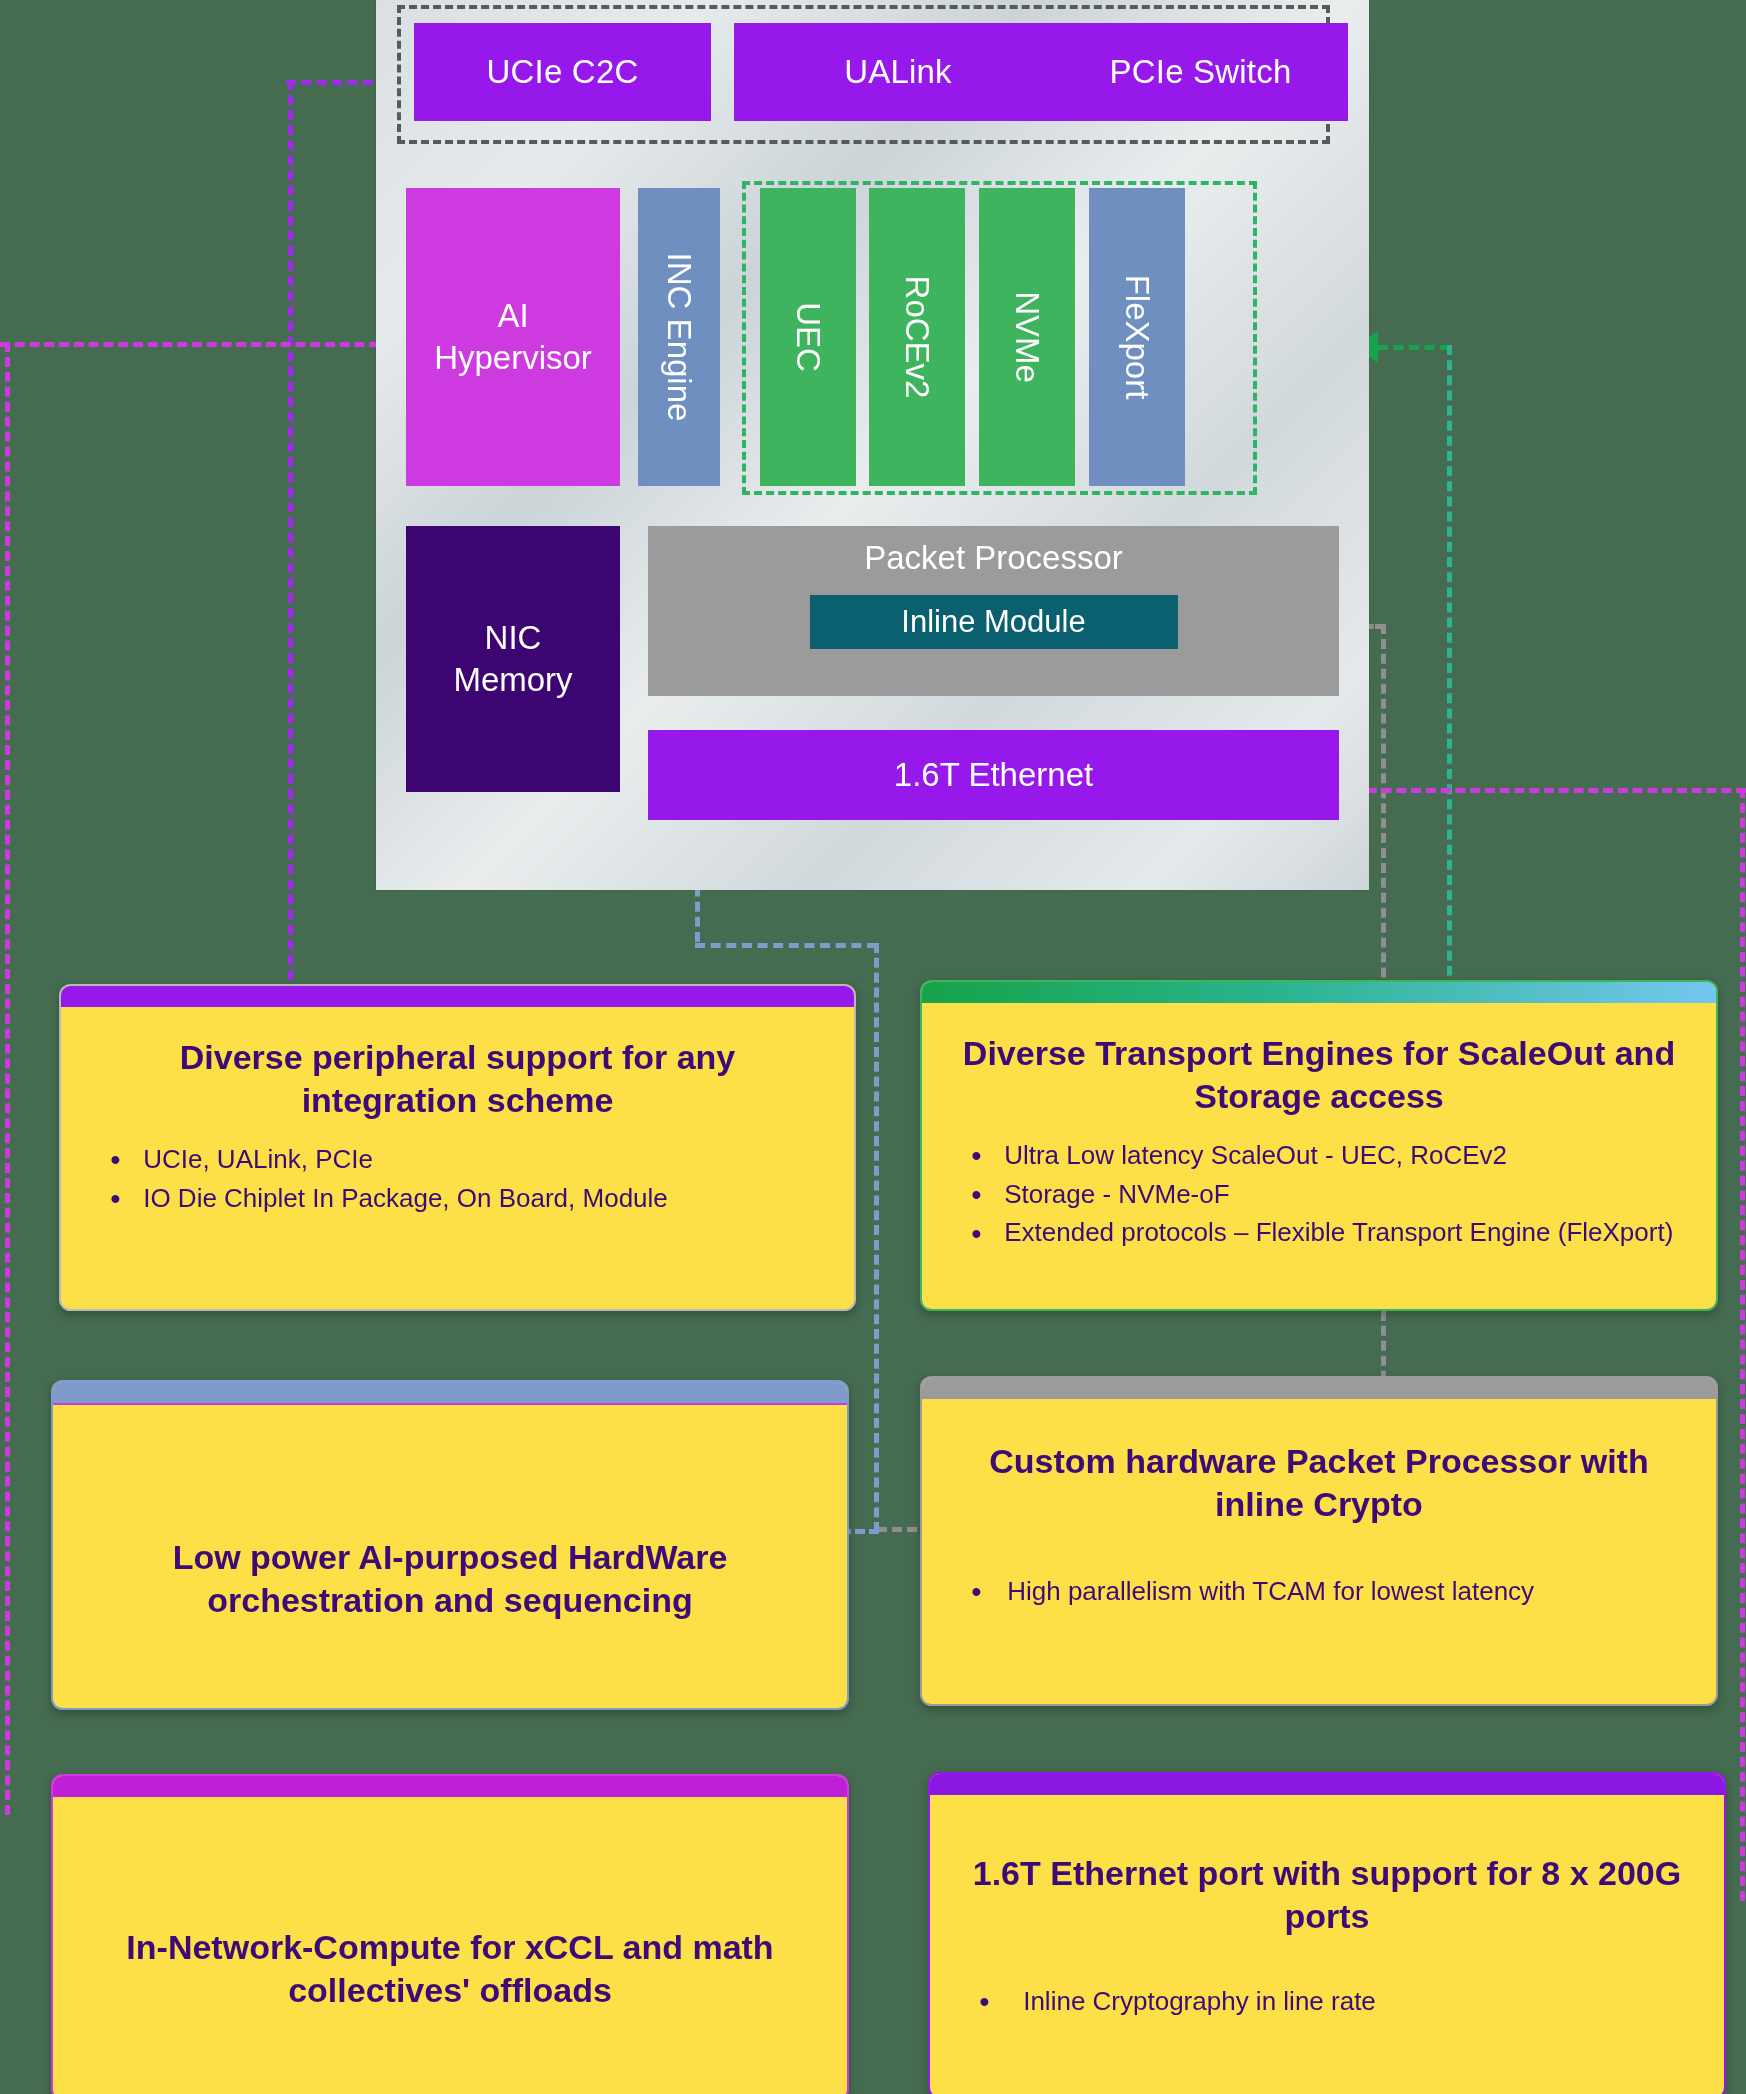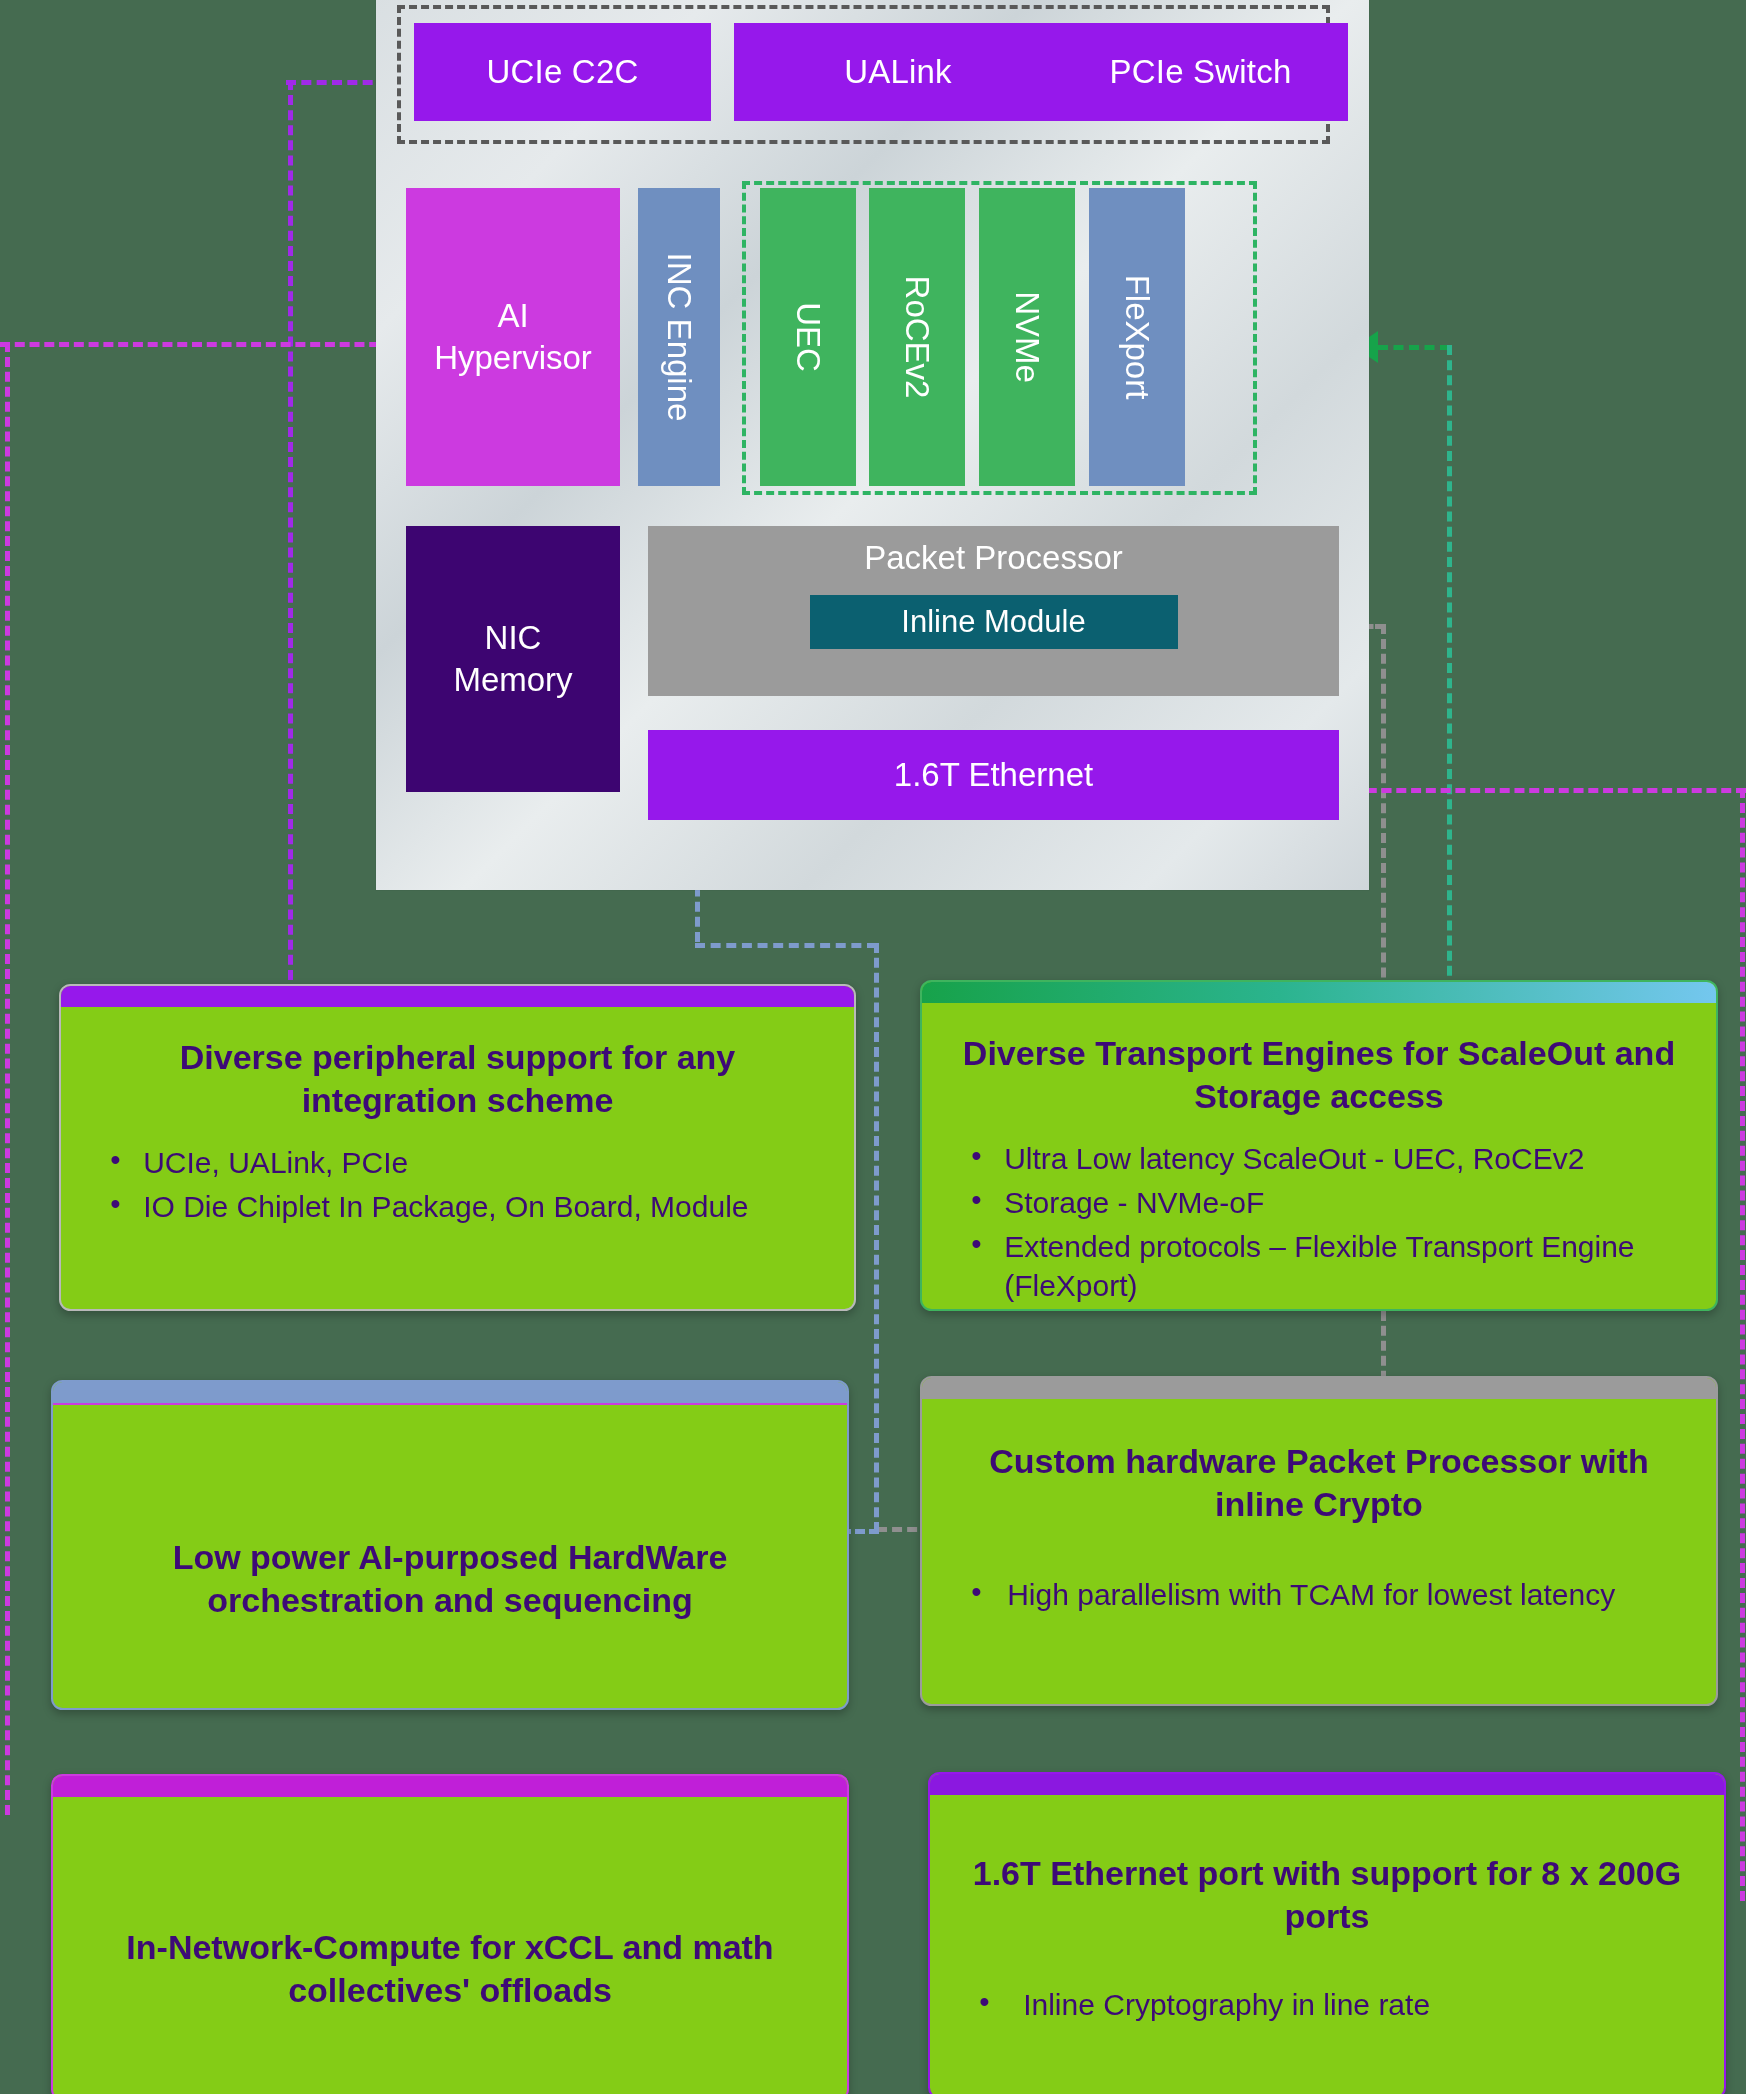--- a/index.html
+++ b/index.html
@@ -76,34 +76,34 @@
     display:flex;align-items:center;justify-content:center;font-size:31px;
   }
   .eth{
     position:absolute;left:272px;top:736px;width:691px;height:90px;
     background:#9618eb;color:#fff;font-size:33px;
     display:flex;align-items:center;justify-content:center;
   }
 
   
   .card{
-    position:absolute;background:#84cc16;border-radius:11.5px;
+    position:absolute;background:#fde047;border-radius:11.5px;
     box-shadow:0 3.3px 8.2px rgba(0,0,0,.25);
     box-sizing:border-box;overflow:hidden;
   }
   .card .cap{height:21px;width:100%;}
   .card .body{padding:21px 28px 14.7px 28px;}
   .card h3{
     margin:8.2px 0 0 0;text-align:center;color:#3d0a77;
     font-size:34px;font-weight:bold;line-height:1.26;
   }
   .card ul{margin:21px 0 0 0;padding:0 0 0 8.2px;list-style:none;}
   .card li{
     position:relative;padding-left:46px;color:#3d0a77;
-    font-size:30px;line-height:1.30;margin-bottom:4.9px;
+    font-size:26px;line-height:1.30;margin-bottom:4.9px;
   }
   .card li:before{
     content:"\2022";position:absolute;left:13px;top:-1.6px;font-size:29.5px;
   }
   .card.center-only h3{margin-top:0;}
   .card.center-only .body{
     height:100%;display:flex;align-items:center;justify-content:center;
     flex-direction:column;
   }
 

